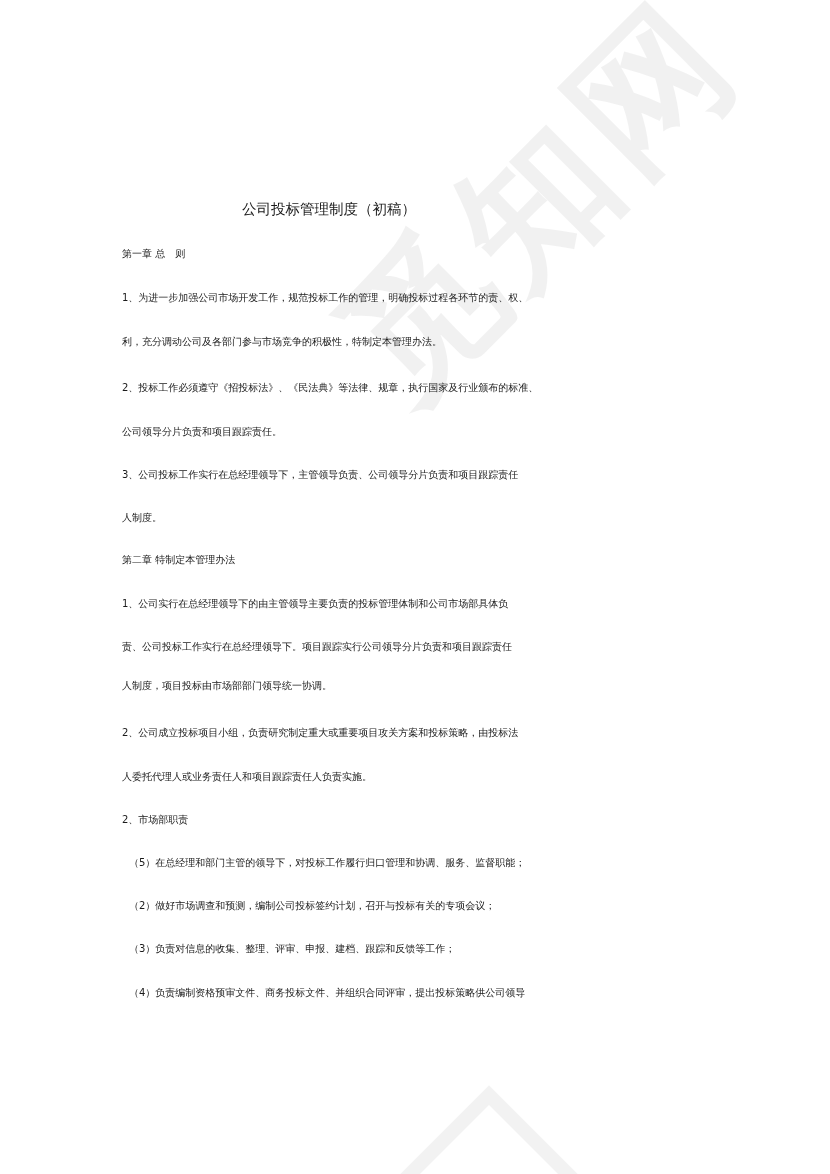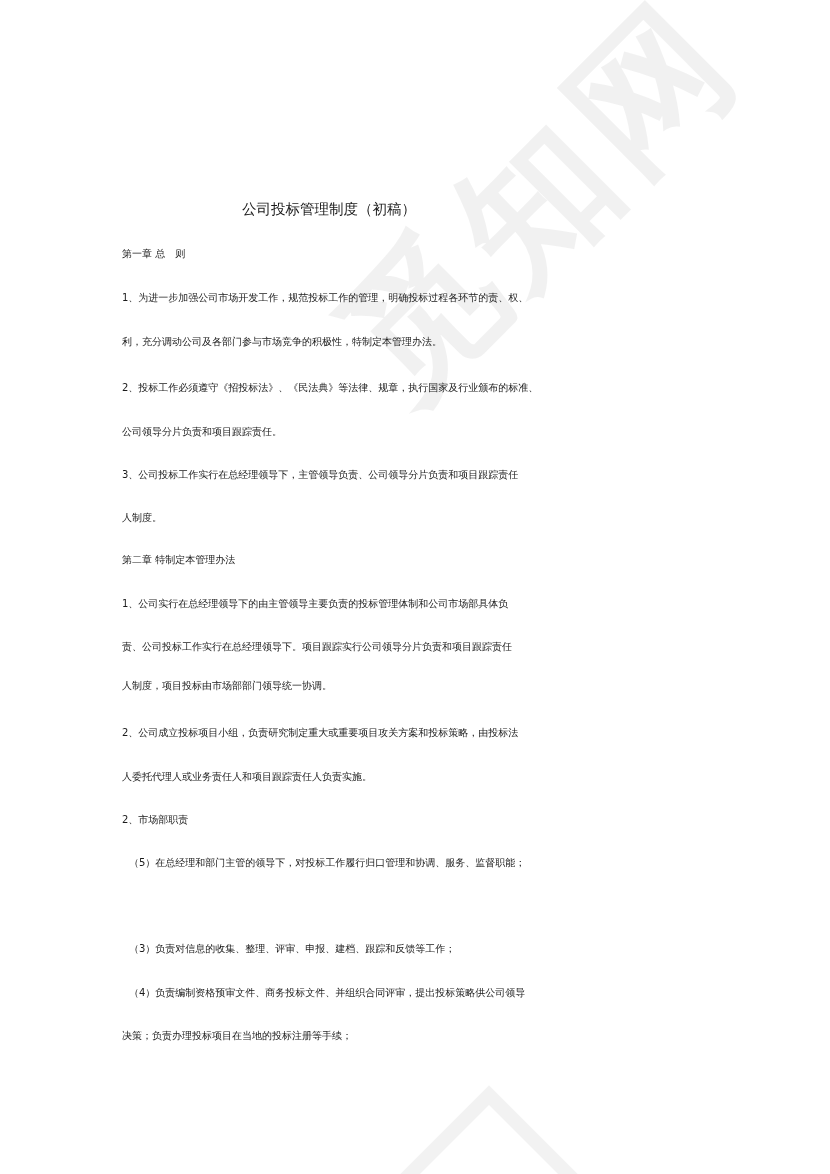--- a/index.html
+++ b/index.html
@@ -79,17 +79,17 @@
   <div class="line" style="top:594px">1、公司实行在总经理领导下的由主管领导主要负责的投标管理体制和公司市场部具体负</div>
   <div class="line" style="top:637px">责、公司投标工作实行在总经理领导下。项目跟踪实行公司领导分片负责和项目跟踪责任</div>
   <div class="line" style="top:676px">人制度，项目投标由市场部部门领导统一协调。</div>
 
   <div class="line" style="top:723px">2、公司成立投标项目小组，负责研究制定重大或重要项目攻关方案和投标策略，由投标法</div>
   <div class="line" style="top:767px">人委托代理人或业务责任人和项目跟踪责任人负责实施。</div>
 
   <div class="line" style="top:810px">2、市场部职责</div>
 
   <div class="line indent" style="top:853px">（5）在总经理和部门主管的领导下，对投标工作履行归口管理和协调、服务、监督职能；</div>
+  <div class="line indent" style="top:896px">（2）做好市场调查和预测，编制公司投标签约计划，召开与投标有关的专项会议；</div>
   <div class="line indent" style="top:939px">（3）负责对信息的收集、整理、评审、申报、建档、跟踪和反馈等工作；</div>
   <div class="line indent" style="top:983px">（4）负责编制资格预审文件、商务投标文件、并组织合同评审，提出投标策略供公司领导</div>
-  <div class="line" style="top:1026px">决策；负责办理投标项目在当地的投标注册等手续；</div>
 
 </div>
 
 </body></html>

